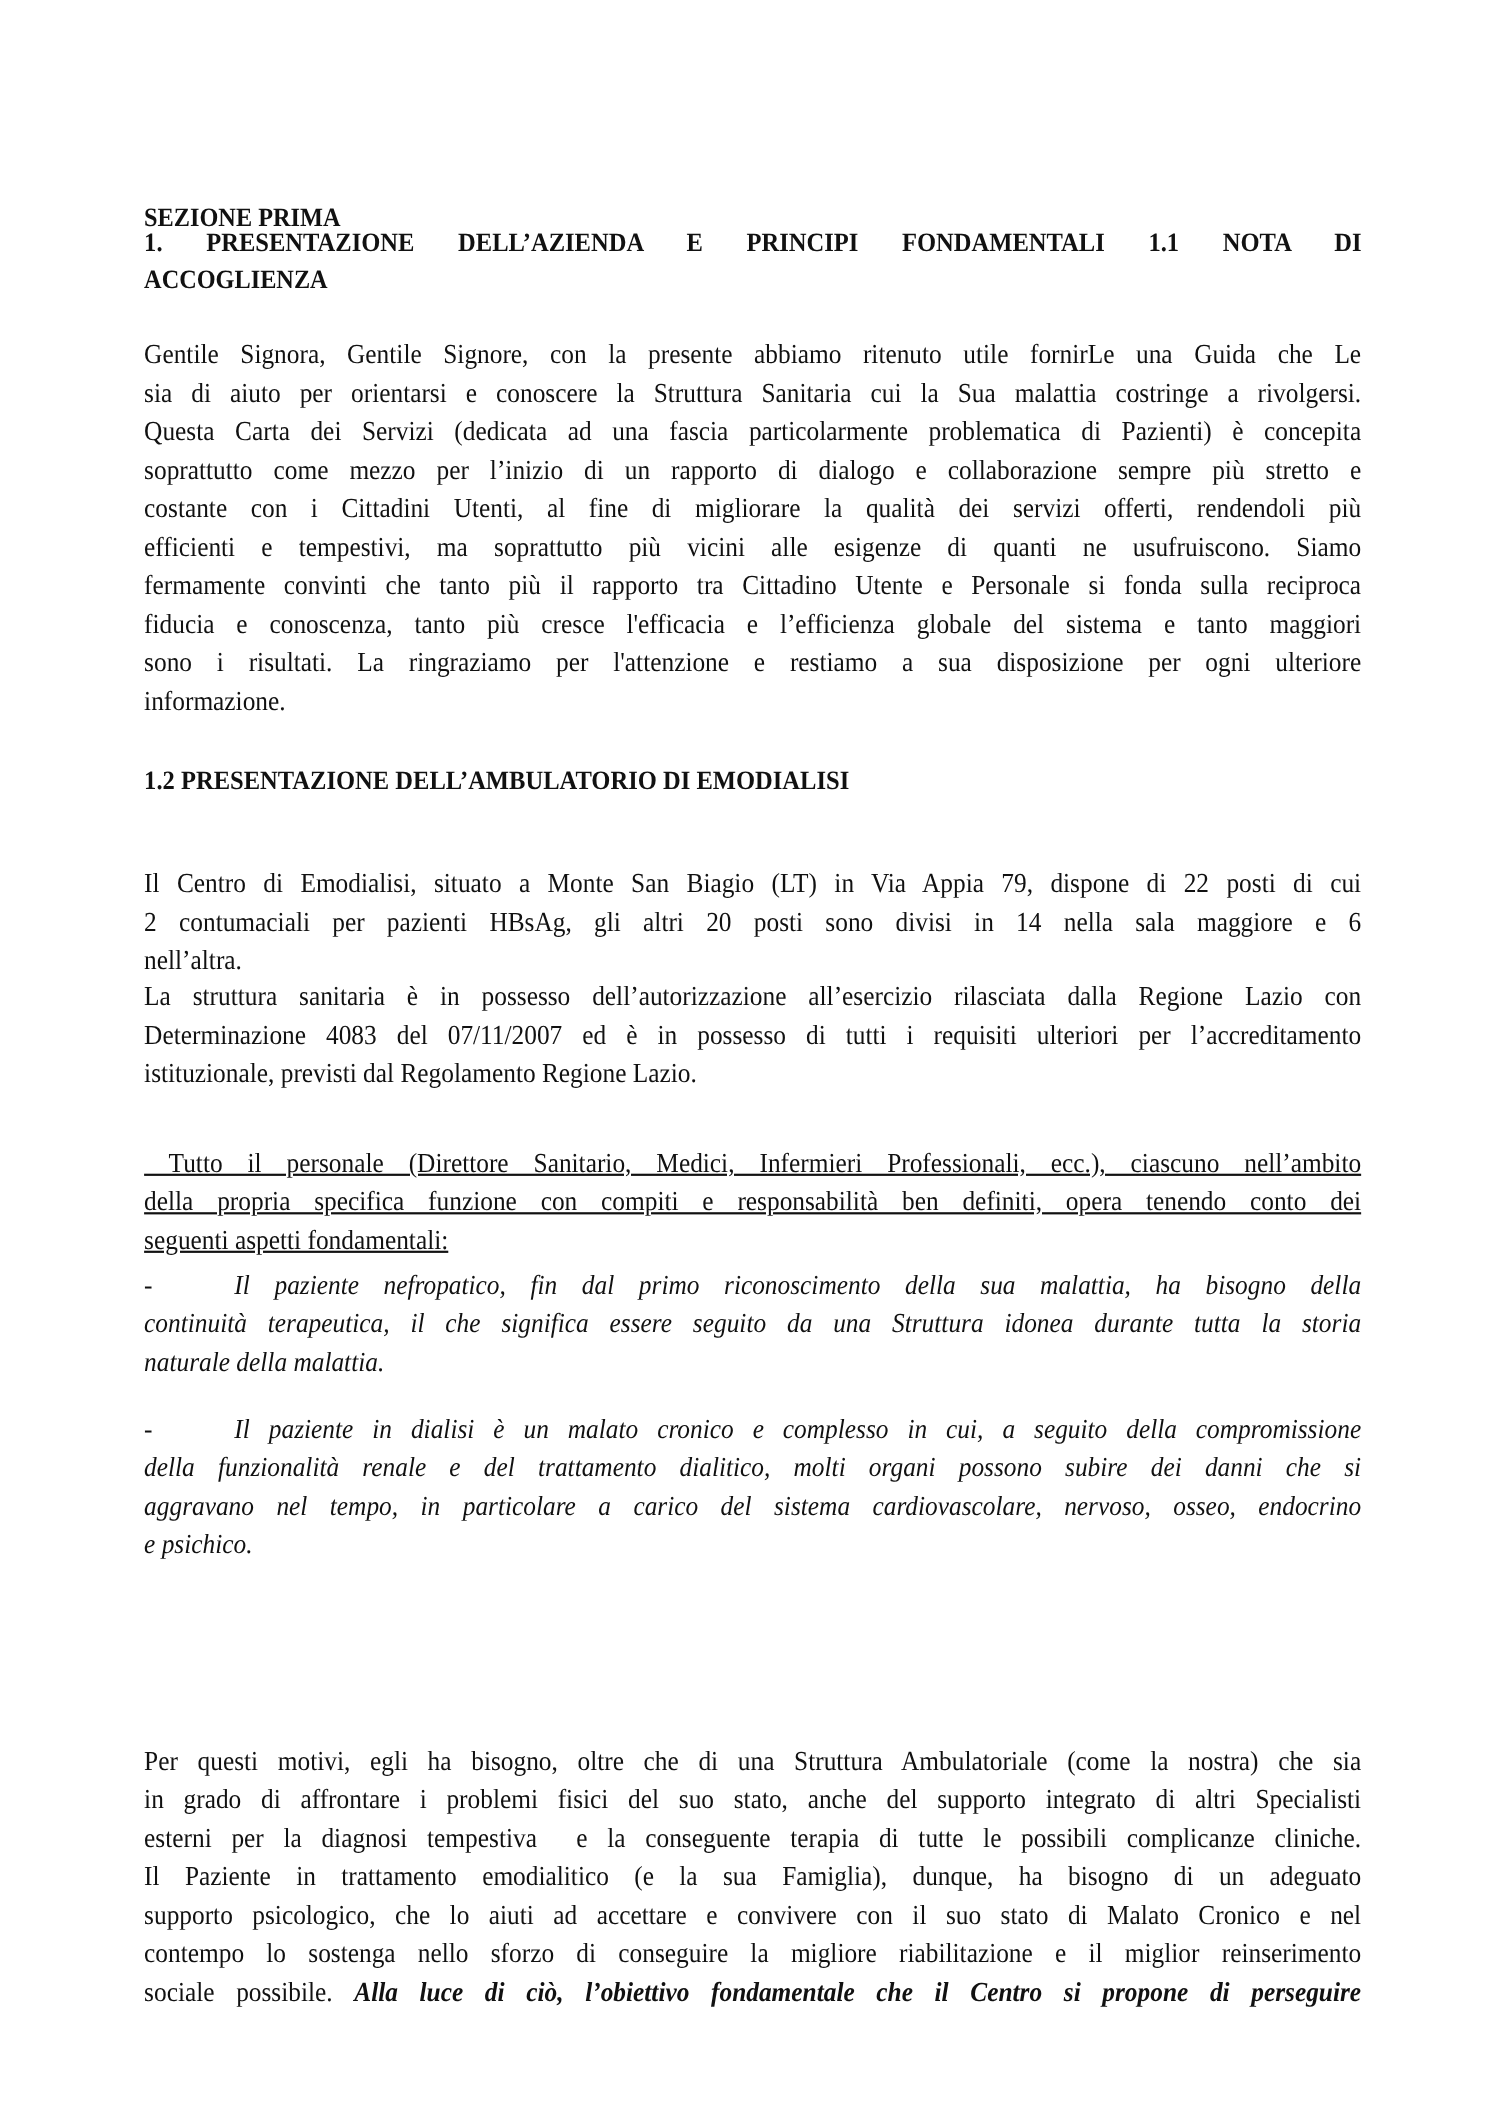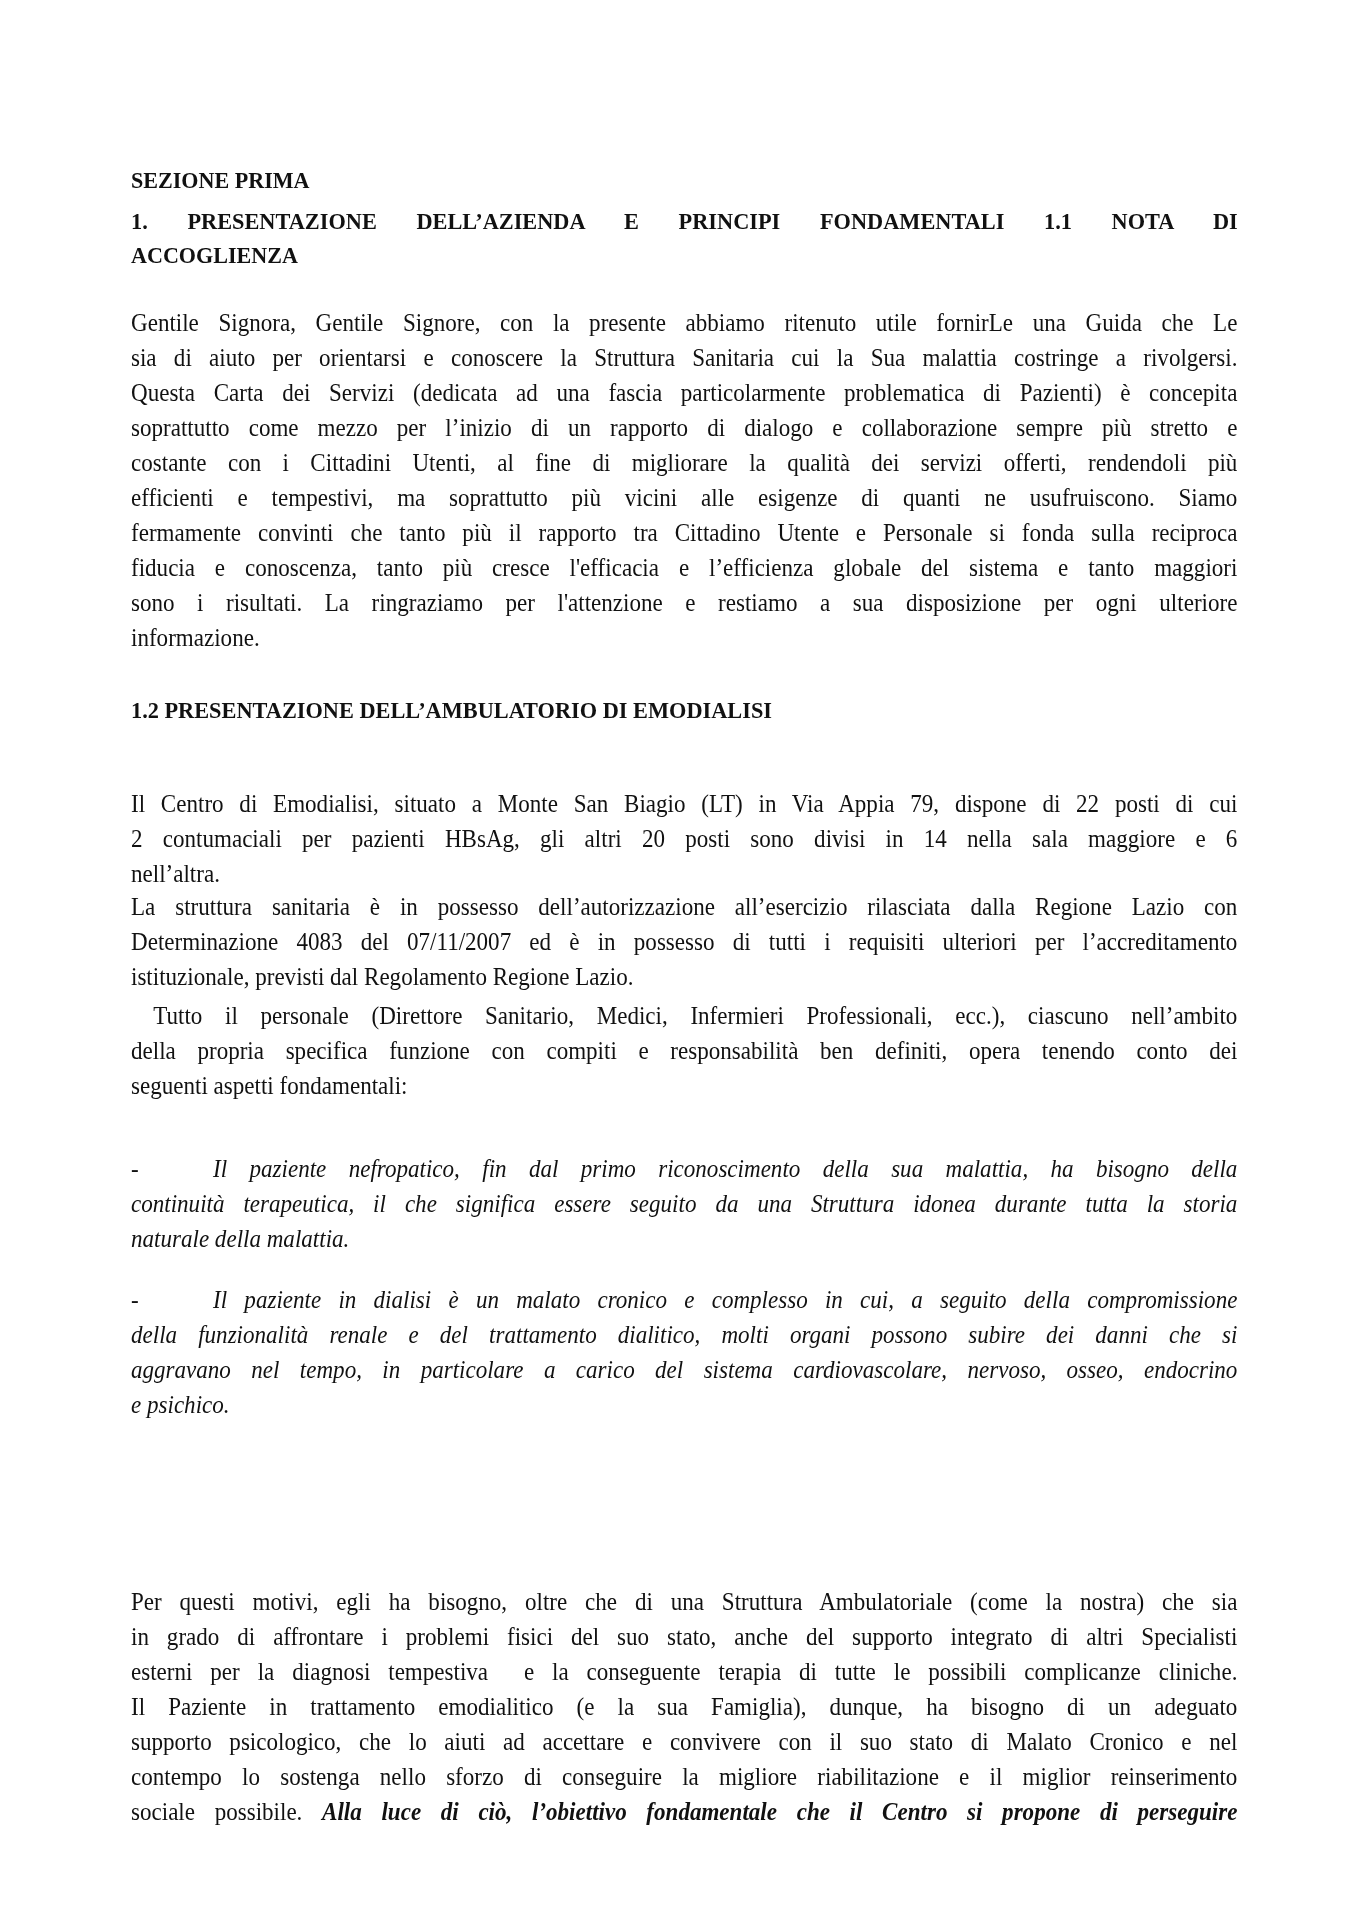--- a/index.html
+++ b/index.html
@@ -69,21 +69,21 @@
       text-align: justify;
       text-align-last: justify;
       font-style: italic;
     }
   </style>
 </head>
 <body>
 
 <div class="page">
 
-  <div class="blk" style="top:163px;">
+  <div class="blk" style="top:181px;">
     <span class="line h last" style="transform:scaleX(0.92);">SEZIONE PRIMA</span>
   </div>
 
   <div class="blk" style="top:204px;">
     <span class="line h" style="width:1190px;transform:scaleX(0.93);">1. PRESENTAZIONE DELL’AZIENDA E PRINCIPI FONDAMENTALI 1.1 NOTA DI</span>
     <span class="line h last" style="margin-top:-1px;transform:scaleX(0.92);">ACCOGLIENZA</span>
   </div>
 
   <div class="blk" style="top:305px;">
     <span class="line" style="width:1200px;transform:scaleX(0.922);">Gentile Signora, Gentile Signore, con la presente abbiamo ritenuto utile fornirLe una Guida che Le</span>
@@ -107,21 +107,21 @@
     <span class="line" style="width:1200px;transform:scaleX(0.922);">2 contumaciali per pazienti HBsAg, gli altri 20 posti sono divisi in 14 nella sala maggiore e 6</span>
     <span class="line last" style="transform:scaleX(0.922);">nell’altra.</span>
   </div>
 
   <div class="blk" style="top:889px;">
     <span class="line" style="width:1200px;transform:scaleX(0.922);">La struttura sanitaria è in possesso dell’autorizzazione all’esercizio rilasciata dalla Regione Lazio con</span>
     <span class="line" style="width:1200px;transform:scaleX(0.922);">Determinazione 4083 del 07/11/2007 ed è in possesso di tutti i requisiti ulteriori per l’accreditamento</span>
     <span class="line last" style="transform:scaleX(0.922);">istituzionale, previsti dal Regolamento Regione Lazio.</span>
   </div>
 
-  <div class="blk" style="top:998px;">
+  <div class="blk" style="top:1040px;text-decoration:underline;">
     <span class="line" style="width:1200px;transform:scaleX(0.922);white-space:pre;"> Tutto il personale (Direttore Sanitario, Medici, Infermieri Professionali, ecc.), ciascuno nell’ambito</span>
     <span class="line" style="width:1200px;transform:scaleX(0.922);">della propria specifica funzione con compiti e responsabilità ben definiti, opera tenendo conto dei</span>
     <span class="line last" style="transform:scaleX(0.922);">seguenti aspetti fondamentali:</span>
   </div>
 
   <div class="blk" style="top:1151px;">
     <div class="dash-line" style="width:1200px;transform:scaleX(0.922);transform-origin:left center;">
       <span class="dash" style="width:89px;flex:0 0 89px;">-</span>
       <span class="dash-text">Il paziente nefropatico, fin dal primo riconoscimento della sua malattia, ha bisogno della</span>
     </div>

